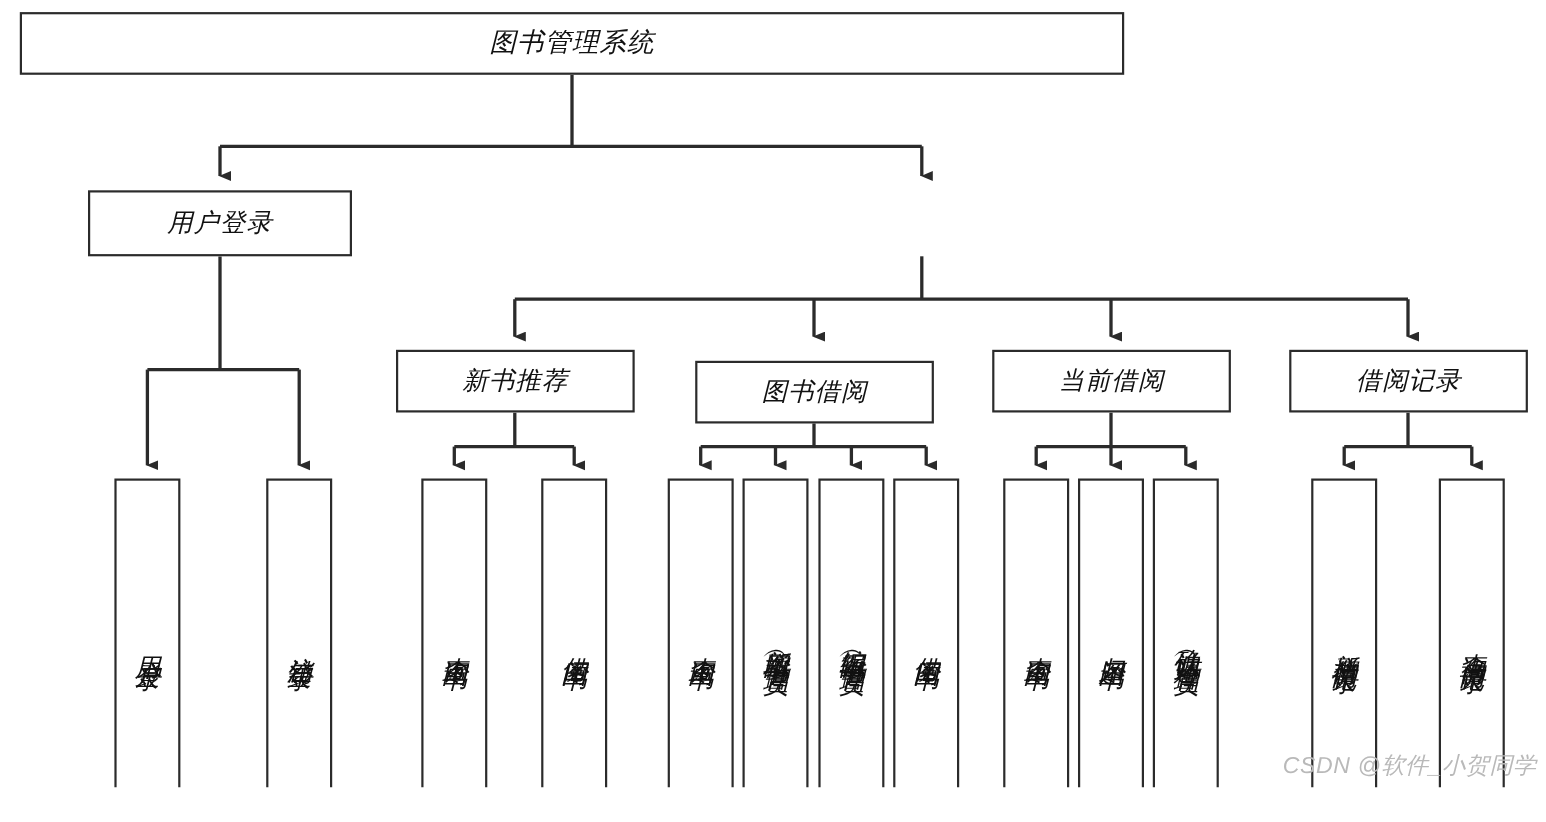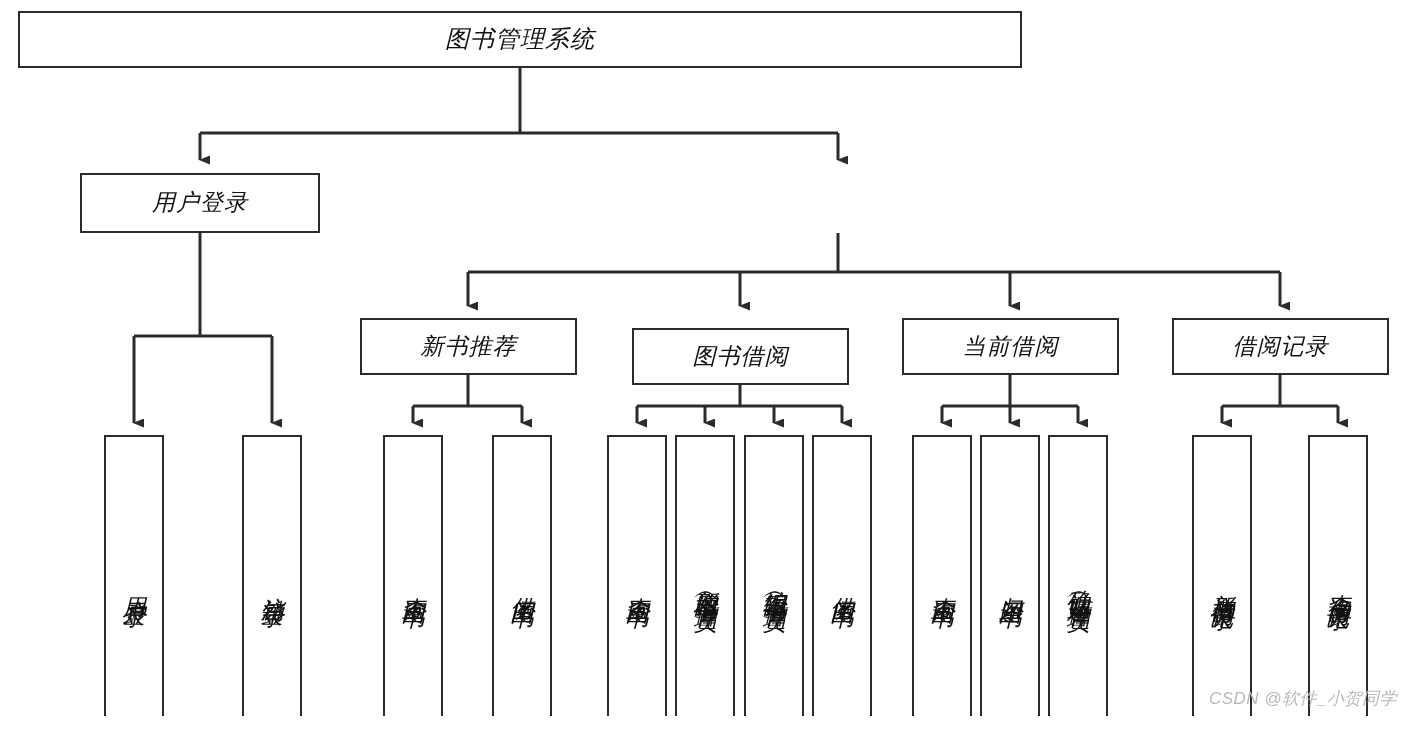--- a/index.html
+++ b/index.html
@@ -54,21 +54,21 @@
   }
   .node.v .vtxt {
     writing-mode: vertical-rl;
     text-orientation: upright;
     white-space: nowrap;
   }
   .watermark {
     position: absolute;
     right: 8px;
     bottom: 6px;
-    font-size: 17px;
+    font-size: 21px;
     color: #b9b9b9;
     letter-spacing: 0.5px;
     white-space: nowrap;
   }
 </style>
 </head>
 <body>
 
 <div id="stage">
 

